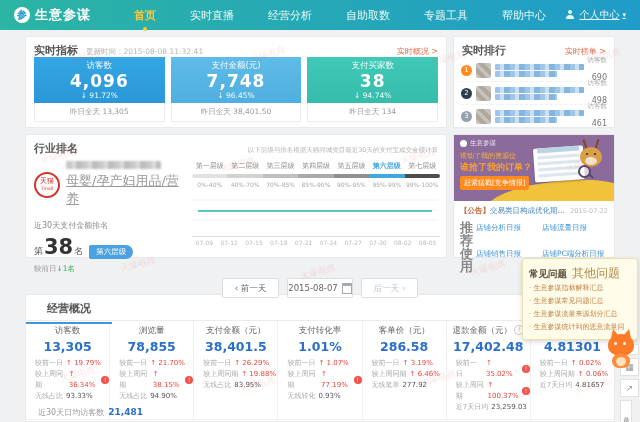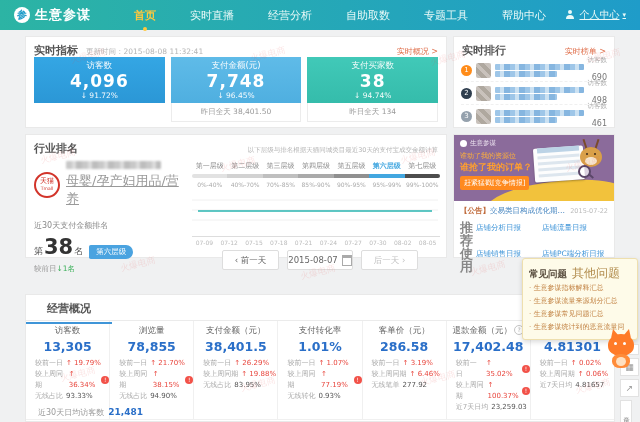--- a/index.html
+++ b/index.html
@@ -122,21 +122,21 @@
   .notice-tag{font-size:7.5px;color:#c06a3a;font-weight:bold;flex:none;}
   .notice-txt{font-size:7.5px;color:#4585c0;overflow:hidden;text-overflow:ellipsis;cursor:pointer;}
   .notice-date{font-size:6.5px;color:#bbb;margin-left:3px;flex:none;}
   .rec{display:flex;padding:5px 6px 0 6px;}
   .rec-label{width:16px;font-size:13px;font-weight:bold;color:#888;line-height:13px;flex:none;}
   .rec-links{flex:1;display:flex;flex-wrap:wrap;}
   .rec-links span{width:50%;font-size:7.5px;color:#3f95d8;line-height:13px;box-sizing:border-box;cursor:pointer;
                   white-space:nowrap;overflow:hidden;}
 
   
-  .datenav{position:absolute;left:0;top:250px;width:640px;display:flex;justify-content:center;gap:8px;z-index:2;}
+  .datenav{position:absolute;left:0;top:278px;width:640px;display:flex;justify-content:center;gap:8px;z-index:2;}
   .dn-btn{height:18px;line-height:18px;padding:0 12px;background:#fff;border:1px solid #ddd;
           font-size:8.5px;color:#666;border-radius:2px;cursor:pointer;}
   .dn-btn.disabled{color:#c2c2c2;}
   .dn-date{height:18px;line-height:18px;padding:0 0;background:#fff;border:1px solid #ddd;
            font-size:8.5px;color:#666;border-radius:2px;display:flex;align-items:center;gap:4px;cursor:pointer;}
   .cal{width:8px;height:7px;border:1px solid #aaa;border-top:3px solid #aaa;display:inline-block;}
 
   
   .ov-titlerow{position:relative;height:25px;border-bottom:1px solid #ebebeb;}
   .ov-title{position:absolute;left:0;top:6px;width:86px;text-align:center;font-size:11px;font-weight:bold;color:#555;}
@@ -215,20 +215,23 @@
       <span class="sec-sub">更新时间：2015-08-08 11:32:41</span>
       <span class="sec-link">实时概况 &gt;</span>
     </div>
     <div class="rt-cards">
       <div class="rt-card">
         <div class="rt-top c1">
           <div class="rt-label">访客数</div>
           <div class="rt-value">4,096</div>
           <div class="rt-delta">↓ 91.72%</div>
         </div>
+        <div class="rt-bottom">
+          <span>昨日全天</span> <span>13,305</span>
+        </div>
       </div>
       <div class="rt-card">
         <div class="rt-top c2">
           <div class="rt-label">支付金额(元)</div>
           <div class="rt-value">7,748</div>
           <div class="rt-delta">↓ 96.45%</div>
         </div>
         <div class="rt-bottom">
           <span>昨日全天</span> <span>38,401.50</span>
         </div>
@@ -549,22 +552,22 @@
       <span>近30天日均访客数</span><b>21,481</b>
     </div>
   </div>
 
   <div class="faq">
     <div class="faq-head">
       <span class="faq-title">常见问题</span>
       <span class="faq-more">其他问题</span>
     </div>
     <div class="faq-item">生意参谋指标解释汇总</div>
+    <div class="faq-item">生意参谋常见问题汇总</div>
     <div class="faq-item">生意参谋流量来源划分汇总</div>
-    <div class="faq-item">生意参谋常见问题汇总</div>
     <div class="faq-item">生意参谋统计到的恶意流量问</div>
   </div>
 
   <div class="mascot">
     <span class="m-ear1"></span>
       <span class="m-ear2"></span>
     <span class="m-head"></span>
       <span class="m-eye1"></span>
       <span class="m-eye2"></span>
     <span class="m-body"></span>

